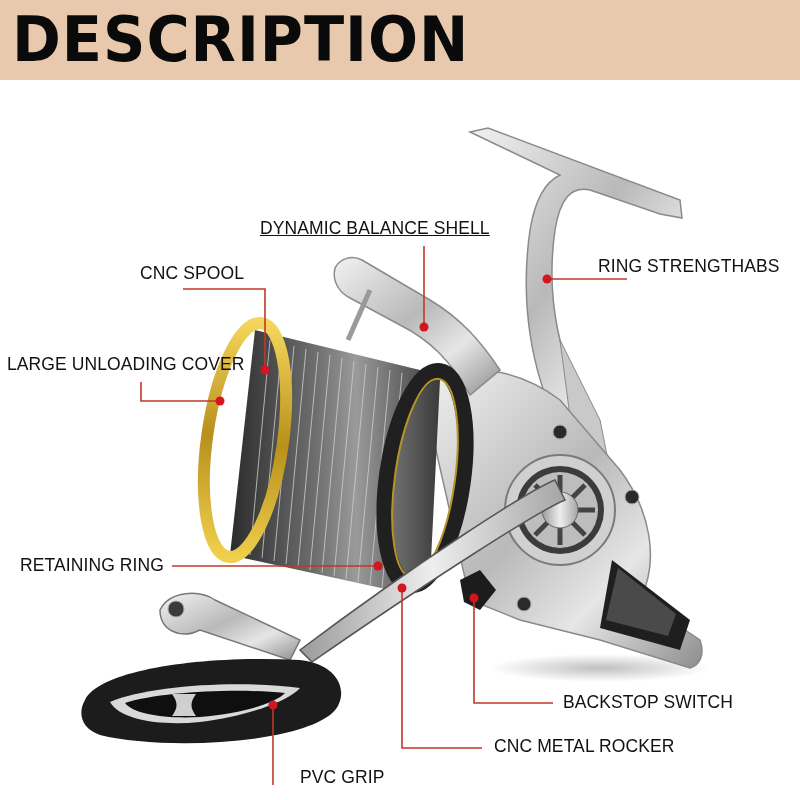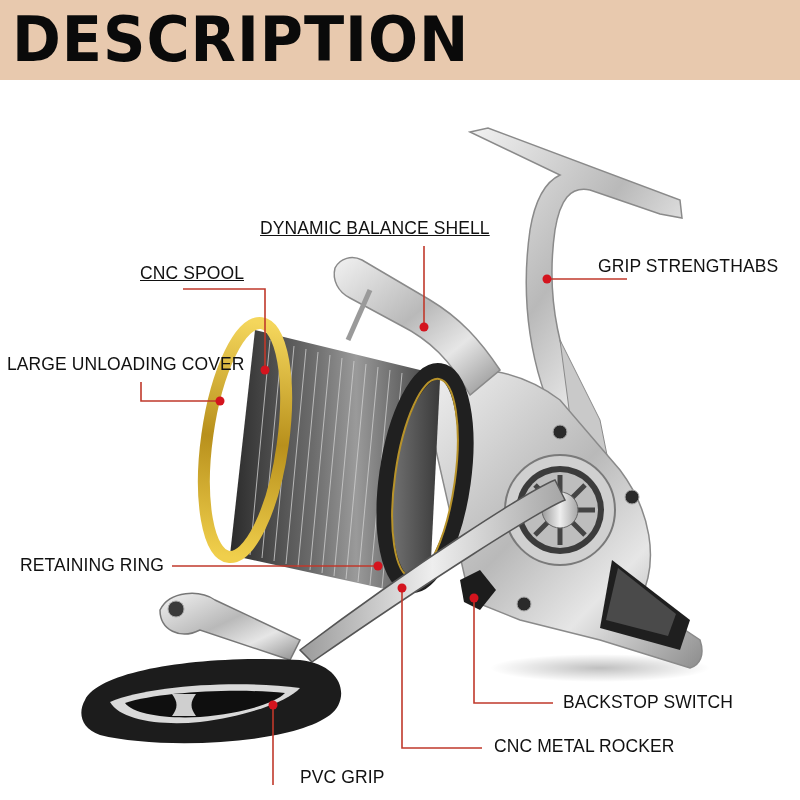--- a/index.html
+++ b/index.html
@@ -142,19 +142,19 @@
     <circle cx="220" cy="401" r="4.5"></circle>
     <circle cx="547" cy="279" r="4.5"></circle>
     <circle cx="378" cy="566" r="4.5"></circle>
     <circle cx="402" cy="588" r="4.5"></circle>
     <circle cx="474" cy="598" r="4.5"></circle>
     <circle cx="273" cy="705" r="4.5"></circle>
   </g>
 </svg>
 
 <div class="label" style="left:260px; top:220px;text-decoration:underline;">DYNAMIC BALANCE SHELL</div>
-<div class="label" style="left:140px; top:265px;text-decoration:underline;">CNC SPOOL</div>
+<div class="label" style="left:140px; top:265px;">CNC SPOOL</div>
 <div class="label" style="left:7px; top:356px;">LARGE UNLOADING COVER</div>
-<div class="label" style="left:598px; top:258px;">GRIP STRENGTHABS</div>
+<div class="label" style="left:598px; top:258px;">RING STRENGTHABS</div>
 <div class="label" style="left:7px; top:557px;margin-left:13px;">RETAINING RING</div>
 <div class="label" style="left:563px; top:694px;">BACKSTOP SWITCH</div>
 <div class="label" style="left:494px; top:738px;">CNC METAL ROCKER</div>
 <div class="label" style="left:300px; top:769px;">PVC GRIP</div>
 
 </body></html>

